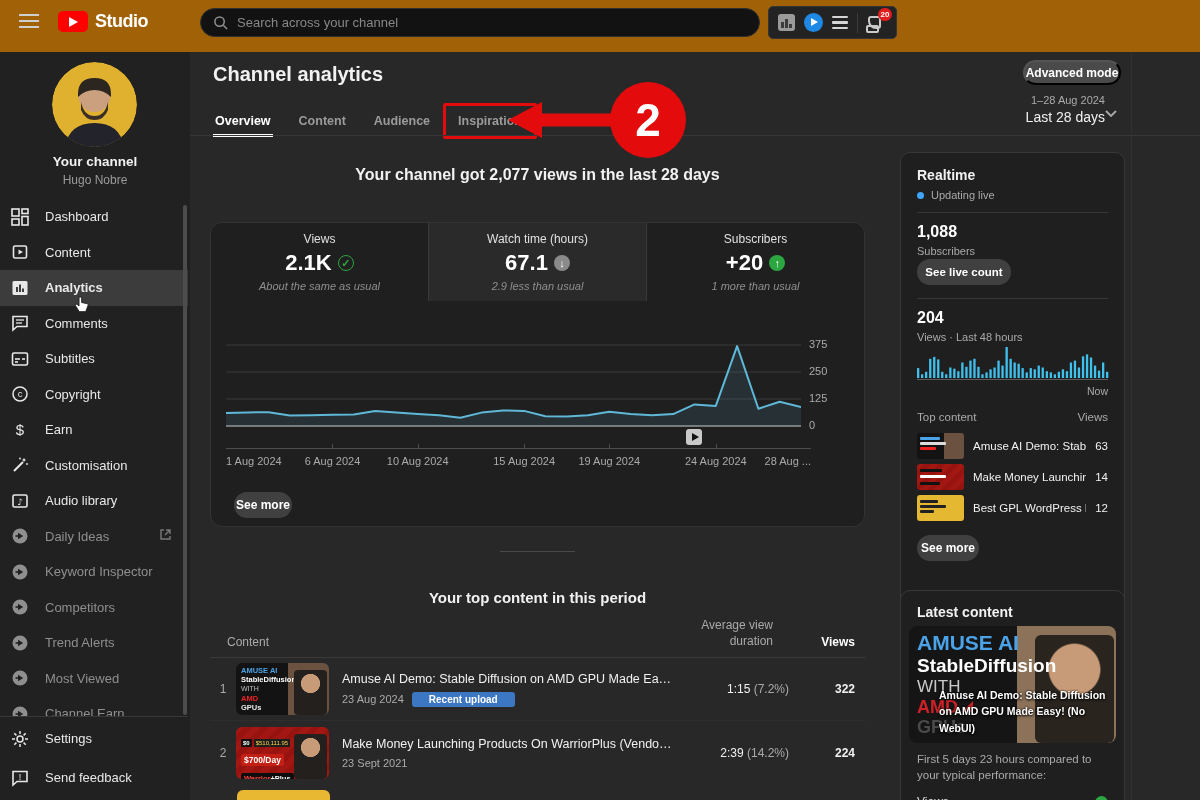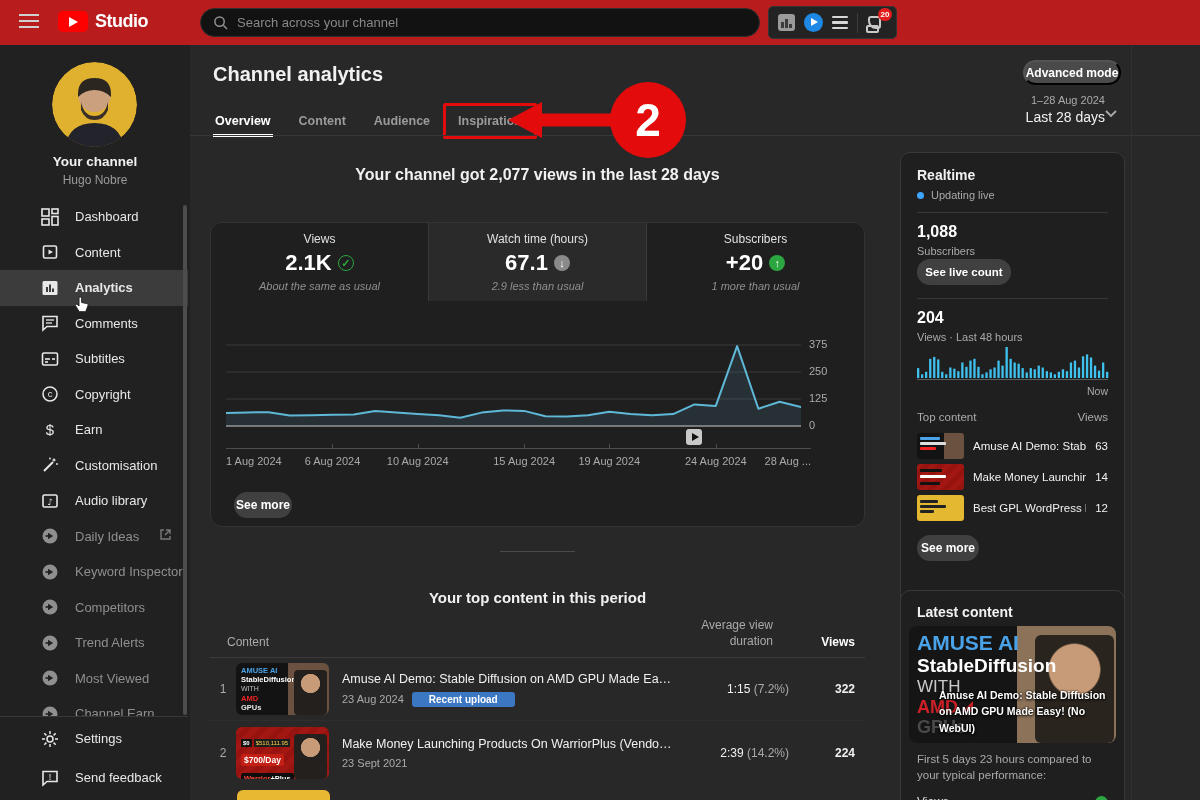--- a/index.html
+++ b/index.html
@@ -1,20 +1,20 @@
 <!DOCTYPE html>
 <html><head>
 <meta charset="utf-8">
 <style>
   * { margin:0; padding:0; box-sizing:border-box; }
   html,body { width:1200px; height:800px; overflow:hidden; background:#282828;
     font-family:"Liberation Sans", sans-serif; color:#f1f1f1; }
 
   
-  #topbar { position:absolute; left:0; top:0; width:1200px; height:45px; background:#b91c1c; z-index:40; }
+  #topbar { position:absolute; left:0; top:0; width:1200px; height:52px; background:#a16207; z-index:40; }
   #hamburger { position:absolute; left:19px; top:14px; width:20px; height:16px; cursor:pointer; }
   #hamburger span { display:block; height:2px; background:#cfcfcf; margin-bottom:4px; }
   #logo { position:absolute; left:58px; top:11px; display:flex; align-items:center; gap:7px; }
   #logo .play { width:30px; height:21px; background:#f00; border-radius:5px; position:relative; }
   #logo .play::after { content:""; position:absolute; left:11px; top:5.5px; border-left:9px solid #fff;
     border-top:5px solid transparent; border-bottom:5px solid transparent; }
   #logo .wordmark { font-size:18px; font-weight:bold; letter-spacing:-0.5px; color:#fff; }
   #searchbar { position:absolute; left:200px; top:8px; width:560px; height:29px; background:#121212;
     border:1px solid #2f2f2f; border-radius:15px; display:flex; align-items:center; padding:0 12px; gap:9px; }
   #searchbar .ph { color:#888; font-size:13px; }
@@ -35,21 +35,21 @@
   .ext-badge { position:absolute; right:-5px; top:-4px; min-width:14px; height:13px; background:#e11d1d;
     border-radius:7px; color:#fff; font-size:8px; font-weight:bold; display:flex; align-items:center;
     justify-content:center; padding:0 2px; }
 
   
   #sidebar { position:absolute; left:0; top:45px; width:190px; height:755px; background:#212121; overflow:hidden; z-index:30; }
   #avatar { position:absolute; left:52px; top:17px; width:85px; height:85px; border-radius:50%; overflow:hidden; }
   #channel-label { position:absolute; left:0; top:109px; width:190px; text-align:center; font-size:13.5px; font-weight:bold; color:#f1f1f1; }
   #channel-name { position:absolute; left:0; top:128px; width:190px; text-align:center; font-size:12px; color:#9b9b9b; }
   #menu { position:absolute; left:0; top:154px; width:188px; }
-  .mitem { height:35.5px; display:flex; align-items:center; gap:16px; padding-left:40px; cursor:pointer; font-size:13px; color:#e8e8e8; }
+  .mitem { height:35.5px; display:flex; align-items:center; gap:16px; padding-left:10px; cursor:pointer; font-size:13px; color:#e8e8e8; }
   .mitem.active { background:#3c3c3c; font-weight:bold; }
   .mitem.muted { color:#8f8f8f; }
   .mitem .micon { width:19px; height:19px; flex:0 0 19px; display:flex; align-items:center; justify-content:center; }
   .mitem .mlabel { flex:1; white-space:nowrap; overflow:hidden; }
   .mitem .ext-link { margin-right:16px; opacity:.8; }
   #side-footer { position:absolute; left:0; top:671px; width:188px; height:84px; background:#212121; border-top:1px solid #383838; }
   #side-footer .mitem { height:35px; margin-top:4px; }
   #side-scrollbar { position:absolute; left:183px; top:160px; width:4px; height:510px; background:#4d4d4d; border-radius:2px; }
   #cursor-hand { position:absolute; left:74px; top:251px; z-index:5; }
 

